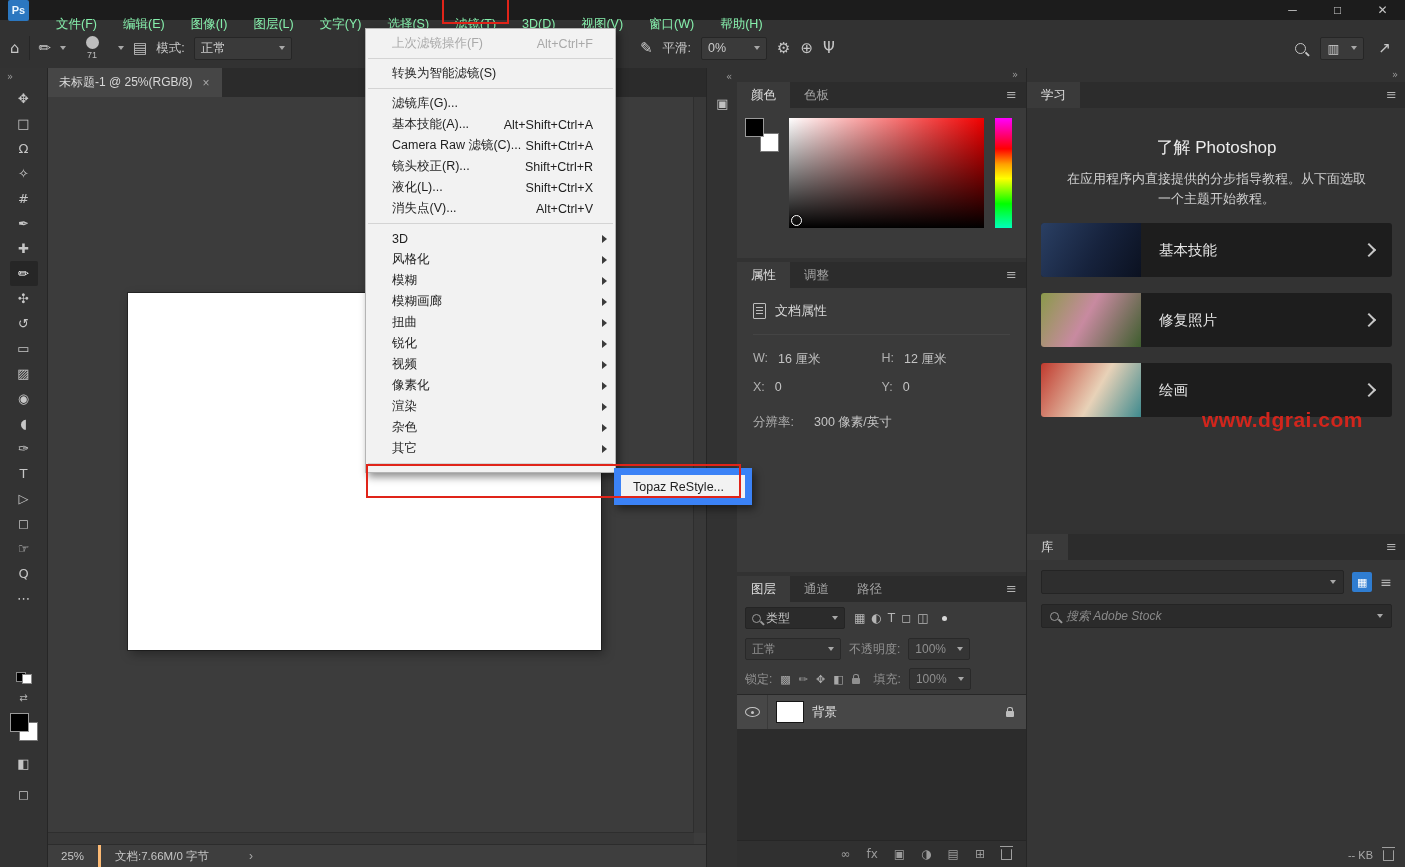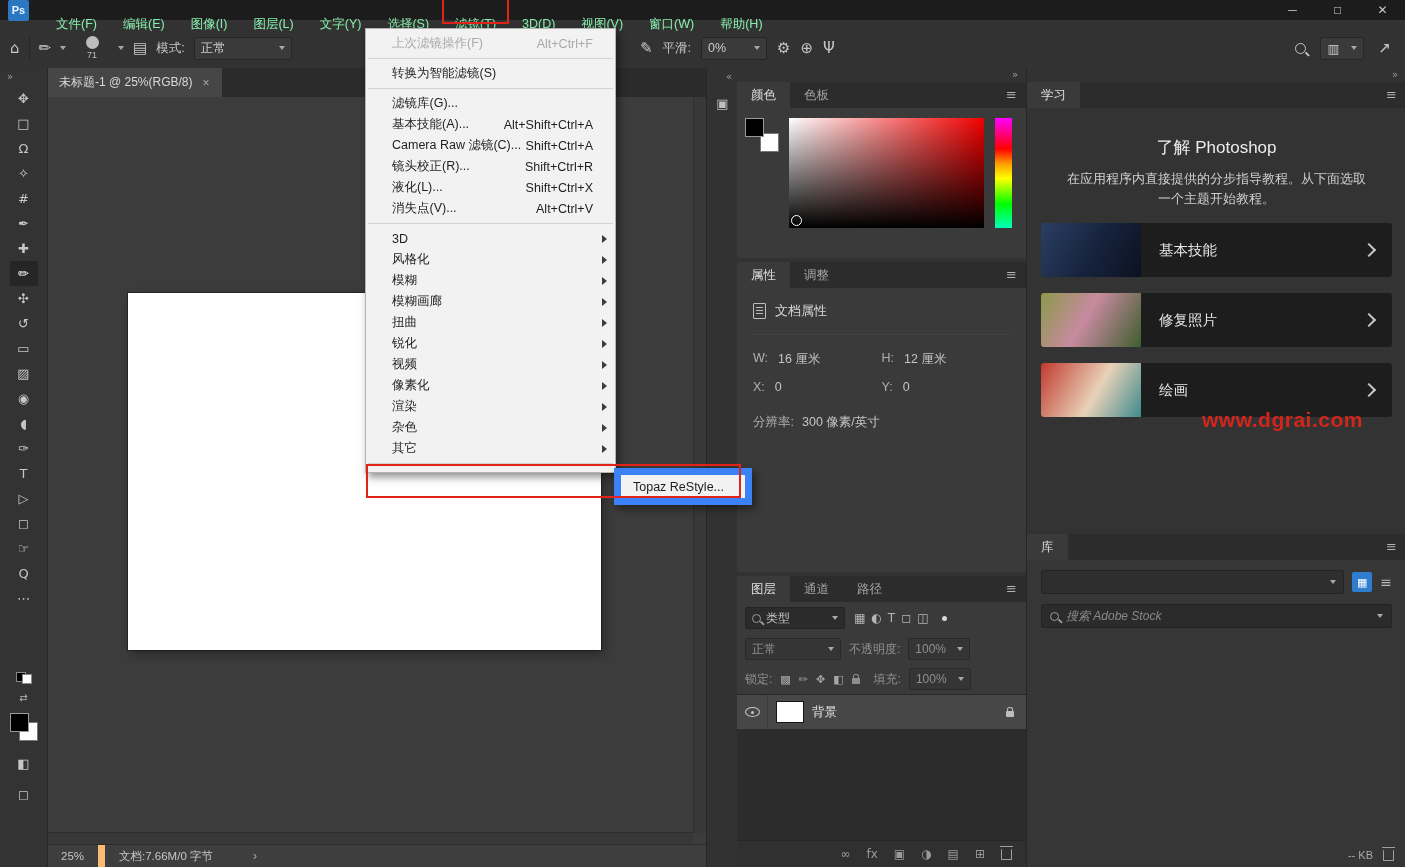--- a/index.html
+++ b/index.html
@@ -58,21 +58,21 @@
   .tabbar{position:absolute;left:0;right:0;top:0;height:29px;background:#2b2b2b;border-bottom:1px solid #2a2a2a;display:flex;}
   .doc-tab{height:29px;background:#464646;display:flex;align-items:center;gap:10px;padding:0 12px;color:#d8d8d8;font-size:12px;}
   .doc-tab-close{color:#a8a8a8;font-size:12px;}
   .pasteboard{position:absolute;left:0;right:0;top:29px;bottom:22px;background:#3c3c3c;overflow:hidden;}
   .canvas{position:absolute;left:81px;top:196px;width:473px;height:357px;background:#ffffff;
           box-shadow:0 0 0 1px rgba(0,0,0,.35), 3px 4px 10px rgba(0,0,0,.35);}
   .vscroll{position:absolute;top:0;bottom:12px;right:0;width:12px;background:#383838;border-left:1px solid #2e2e2e;}
   .hscroll{position:absolute;left:0;right:12px;bottom:0;height:12px;background:#383838;border-top:1px solid #2e2e2e;}
   .statusbar{position:absolute;left:0;right:0;bottom:0;height:22px;background:#3e3e3e;border-top:1px solid #2c2c2c;
              display:flex;align-items:center;color:#c6c6c6;font-size:11.5px;}
-  .sb-zoom{padding:0 14px;border-right:7px solid #fdba74;height:100%;display:flex;align-items:center;}
+  .sb-zoom{padding:0 14px;border-right:3px solid #fdba74;height:100%;display:flex;align-items:center;}
   .sb-info{padding:0 14px;}
   .sb-chev{color:#a8a8a8;margin-left:26px;font-size:12px;}
 
   
   .dock-strip{position:absolute;left:706px;top:68px;bottom:0;width:31px;background:#323232;border-left:1px solid #262626;border-right:1px solid #262626;}
   .strip-chev{text-align:right;color:#9a9a9a;font-size:10px;padding:3px 6px 6px 0;}
   .strip-icon{width:16px;height:16px;margin:8px auto;color:#c0c0c0;font-size:13px;text-align:center;line-height:16px;}
 
   
   .col-a{position:absolute;left:737px;top:68px;bottom:0;width:289px;background:#323232;display:flex;flex-direction:column;}
@@ -99,21 +99,21 @@
 
   
   .panel.props{height:310px;flex:none;}
   .props-content{padding:14px 16px;color:#c4c4c4;font-size:12.5px;}
   .props-head{display:flex;align-items:center;gap:9px;color:#d8d8d8;font-size:13px;padding-bottom:14px;border-bottom:1px solid #444;}
   .doc-icon{width:11px;height:14px;border:1px solid #bdbdbd;border-radius:1px;position:relative;}
   .doc-icon::after{content:'';position:absolute;left:2px;top:3px;right:2px;height:1px;background:#bdbdbd;box-shadow:0 3px 0 #bdbdbd,0 6px 0 #bdbdbd;}
   .props-grid{display:grid;grid-template-columns:1fr 1fr;row-gap:12px;padding-top:16px;}
   .prop-pair{display:flex;gap:10px;}
   .prop-label{color:#b0b0b0;}
-  .props-res{padding-top:20px;display:flex;gap:8px;}
+  .props-res{padding-top:20px;display:flex;gap:20px;}
 
   
   .panel.layers{flex:1;margin-bottom:0;}
   .lay-filter-row{display:flex;align-items:center;gap:6px;padding:5px 8px;flex:none;}
   .type-box{width:86px;height:20px;background:#2b2b2b;border:1px solid #242424;border-radius:2px;display:flex;align-items:center;gap:5px;padding:0 6px;color:#c9c9c9;font-size:12px;}
   .type-box .dd{margin-left:auto;}
   .lf-icon{color:#b5b5b5;font-size:12px;padding:0 3px;}
   .pin-dot{width:5px;height:5px;border-radius:50%;background:#d8d8d8;margin-left:5px;}
   .lay-blend-row,.lay-lock-row{display:flex;align-items:center;gap:8px;padding:4px 8px;flex:none;color:#919191;font-size:12px;}
   .sel-box{height:20px;background:#353535;border:1px solid #292929;border-radius:2px;display:flex;align-items:center;justify-content:space-between;padding:0 6px;color:#8f8f8f;}

